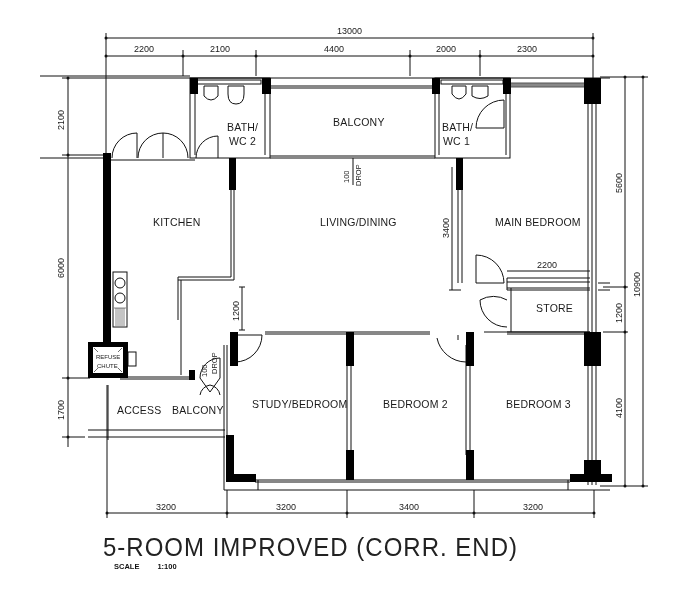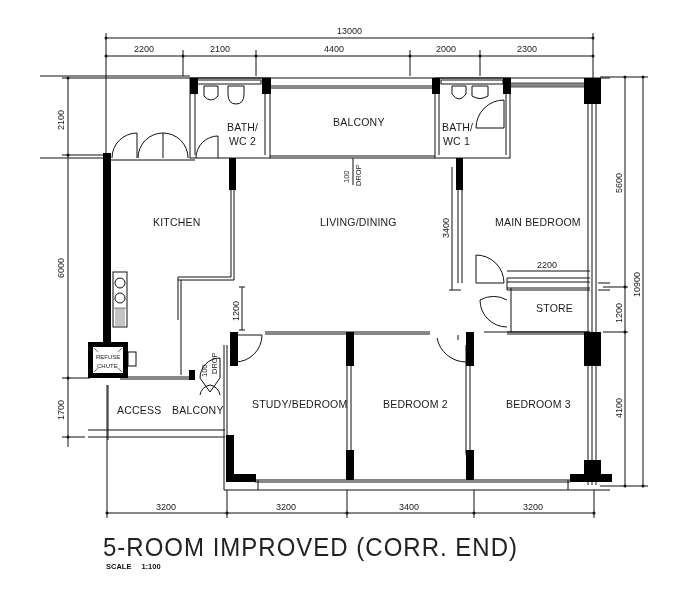--- a/index.html
+++ b/index.html
@@ -3,21 +3,21 @@
 <meta charset="utf-8">
 <style>
   html, body { margin:0; padding:0; background:#ffffff; }
   body { width:683px; height:600px; overflow:hidden; position:relative; font-family:"Liberation Sans", sans-serif; }
   svg { position:absolute; left:0; top:0; }
   .lbl { font-family:"Liberation Sans", sans-serif; font-size:10.5px; fill:#1a1a1a; letter-spacing:0.2px; }
   .dim { font-family:"Liberation Sans", sans-serif; font-size:9px; fill:#1a1a1a; }
   .small { font-family:"Liberation Sans", sans-serif; font-size:7.5px; fill:#1a1a1a; }
   .title { position:absolute; left:103px; top:533px; font-family:"Liberation Sans", sans-serif; font-size:24px; font-weight:300; color:#222; letter-spacing:1px; transform:scaleY(1.05); transform-origin:left top; }
   .scale { position:absolute; left:106px; top:562px; font-family:"Liberation Sans", sans-serif; font-size:7.5px; color:#111; font-weight:bold; }
-  .scale span { margin-right:10px; }
+  .scale span { margin-right:10px;margin-left:8px; }
 </style>
 </head>
 <body>
 
 <svg width="683" height="600" viewBox="0 0 683 600">
   <g stroke="#111" fill="none" stroke-width="1">
 
     <g>
       <line x1="106" y1="38" x2="593" y2="38"></line>
       <line x1="106" y1="56" x2="593" y2="56"></line>

